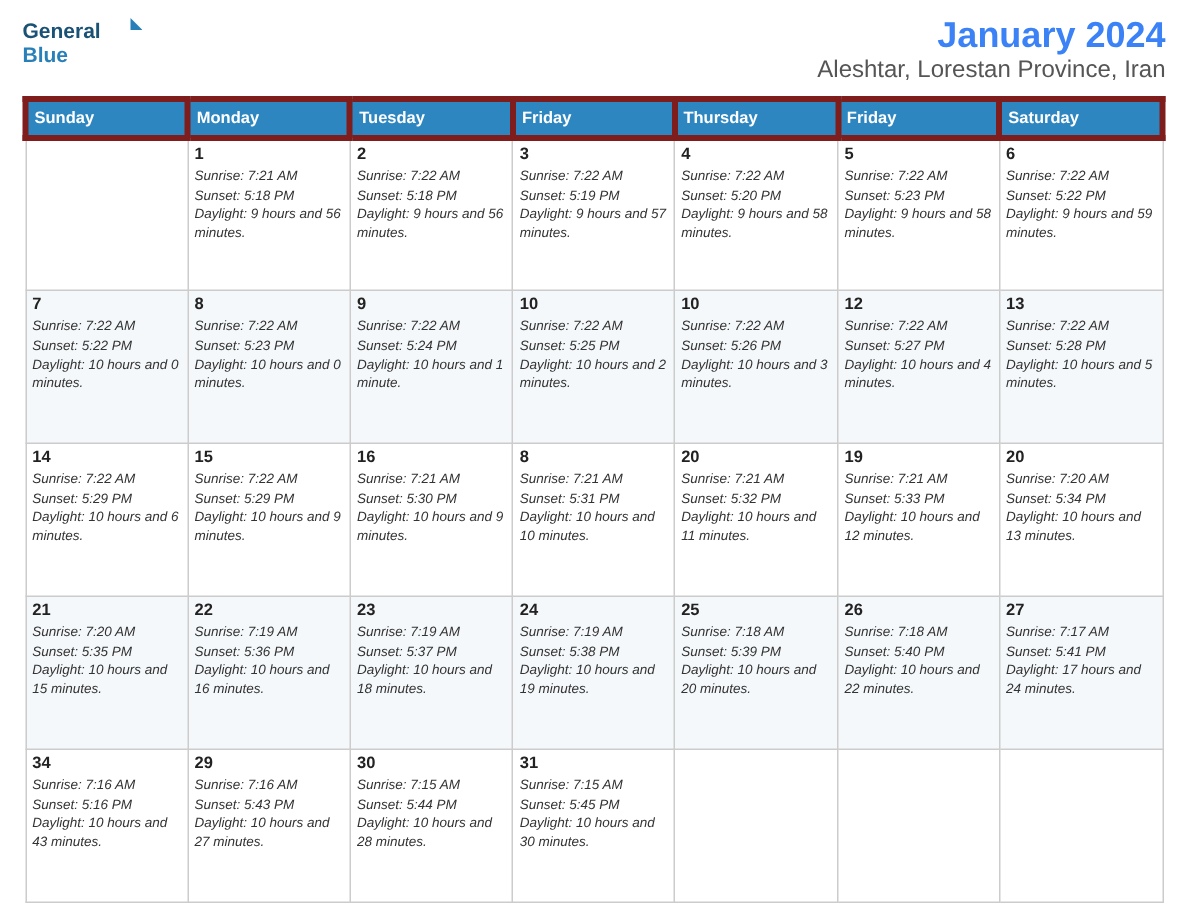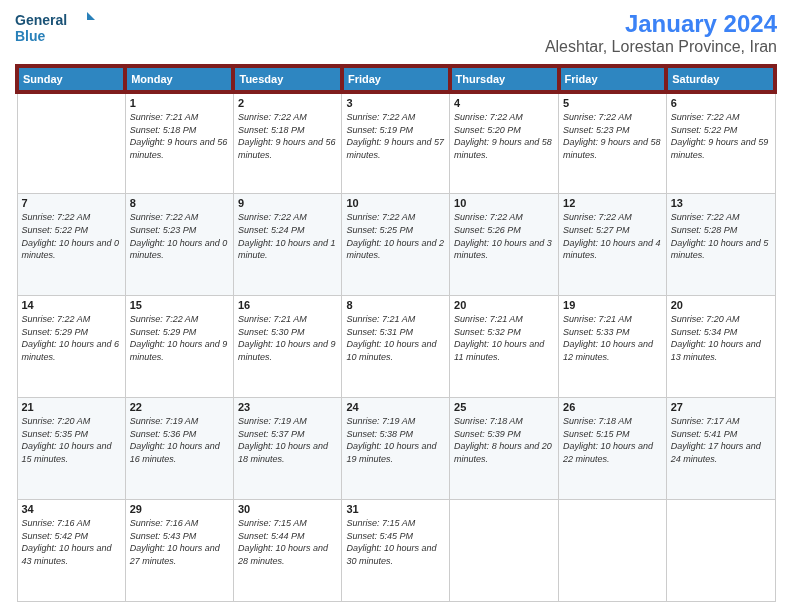--- a/index.html
+++ b/index.html
@@ -314,46 +314,46 @@
               <div>Sunrise: 7:19 AM</div>
               <div>Sunset: 5:38 PM</div>
               <div>Daylight: 10 hours and 19 minutes.</div>
             </div>
           </td>
           <td>
             <div class="day-number">25</div>
             <div class="day-info">
               <div>Sunrise: 7:18 AM</div>
               <div>Sunset: 5:39 PM</div>
-              <div>Daylight: 8 hours and 20 minutes.</div>
+              <div>Daylight: 10 hours and 20 minutes.</div>
             </div>
           </td>
           <td>
             <div class="day-number">26</div>
             <div class="day-info">
               <div>Sunrise: 7:18 AM</div>
-              <div>Sunset: 5:15 PM</div>
+              <div>Sunset: 5:40 PM</div>
               <div>Daylight: 10 hours and 22 minutes.</div>
             </div>
           </td>
           <td>
             <div class="day-number">27</div>
             <div class="day-info">
               <div>Sunrise: 7:17 AM</div>
               <div>Sunset: 5:41 PM</div>
               <div>Daylight: 17 hours and 24 minutes.</div>
             </div>
           </td>
         </tr>
         <tr>
           <td>
             <div class="day-number">34</div>
             <div class="day-info">
               <div>Sunrise: 7:16 AM</div>
-              <div>Sunset: 5:42 PM</div>
+              <div>Sunset: 5:16 PM</div>
               <div>Daylight: 10 hours and 43 minutes.</div>
             </div>
           </td>
           <td>
             <div class="day-number">29</div>
             <div class="day-info">
               <div>Sunrise: 7:16 AM</div>
               <div>Sunset: 5:43 PM</div>
               <div>Daylight: 10 hours and 27 minutes.</div>
             </div>

